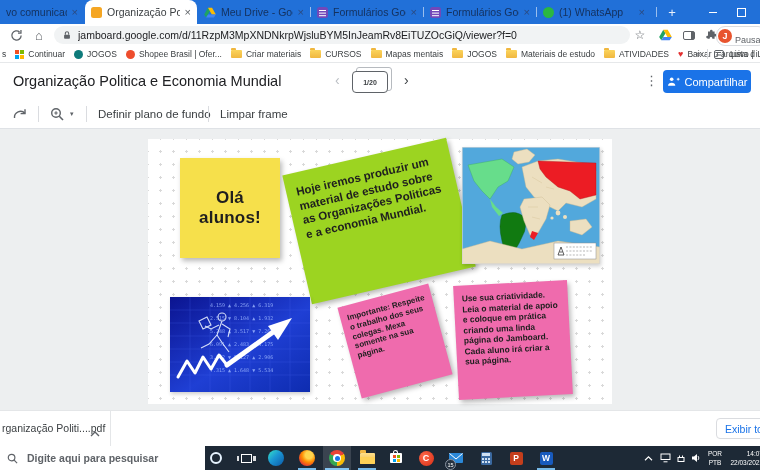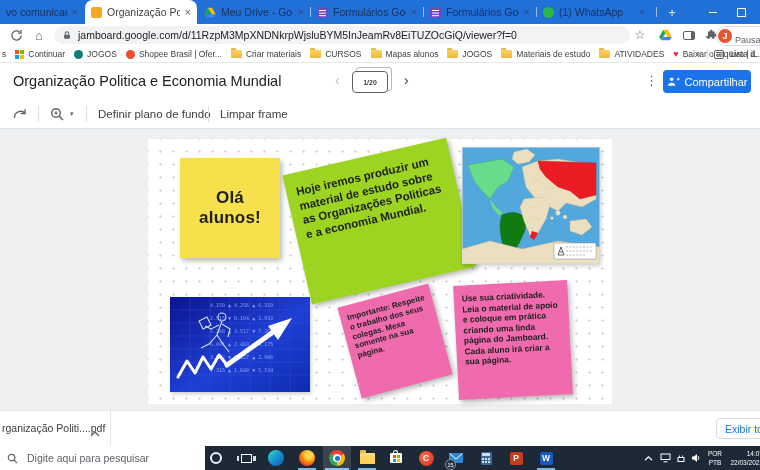--- a/index.html
+++ b/index.html
@@ -94,21 +94,21 @@
   
   .shelf{position:absolute;left:0;top:410px;width:760px;height:36px;background:#fff;border-top:1px solid #e4e6e8;box-sizing:border-box;}
   .dlname{position:absolute;left:2px;top:11px;font-size:10.5px;color:#3c4043;white-space:nowrap;}
   .dlsep{position:absolute;left:110px;top:0;width:1px;height:35px;background:#e4e6e8;}
   .showall{position:absolute;left:716px;top:7px;width:58px;height:21px;border:1px solid #dadce0;border-radius:4px;
            color:#1a73e8;font-size:10.5px;display:flex;align-items:center;padding-left:8px;box-sizing:border-box;white-space:nowrap;background:#fff;}
 
   
   .taskbar{position:absolute;left:0;top:446px;width:760px;height:24px;background:#1d2936;}
   .tsearch{position:absolute;left:0;top:0;width:205px;height:24px;background:#fff;display:flex;align-items:center;gap:7px;padding-left:7px;box-sizing:border-box;}
-  .tsearch input{border:none;outline:none;background:transparent;font-size:10.5px;width:165px;font-family:"Liberation Sans",sans-serif;color:#333;}
+  .tsearch input{border:none;outline:none;background:transparent;font-size:10.5px;width:165px;font-family:"Liberation Sans",sans-serif;color:#333;font-weight:bold;}
   .tsearch input::placeholder{color:#5f6368;}
   .slot{position:absolute;top:0;width:28px;height:24px;display:flex;align-items:center;justify-content:center;}
   .slot.open::after{content:"";position:absolute;bottom:0;left:5px;width:18px;height:2px;background:#76b9e8;}
   .slot.activeapp{background:rgba(255,255,255,.13);}
   .slot.activeapp::after{content:"";position:absolute;bottom:0;left:2px;width:24px;height:2px;background:#84c4f2;}
   .ring{width:12px;height:12px;border:2px solid #e6f3ff;border-radius:50%;box-sizing:border-box;}
   .tview{width:11px;height:9px;border:1.5px solid #fff;box-sizing:border-box;position:relative;}
   .tview::before{content:"";position:absolute;left:-5px;top:1px;width:2.5px;height:5px;background:rgba(255,255,255,.85);}
   .tview::after{content:"";position:absolute;right:-5px;top:1px;width:2.5px;height:5px;background:rgba(255,255,255,.85);}
   .edge{width:16px;height:16px;border-radius:50%;background:linear-gradient(135deg,#35e2c6,#1b96d4 45%,#0b59a8);}
@@ -252,21 +252,21 @@
       <span class="bm">
         <span class="folder"></span>
         <span>Criar materiais</span>
       </span>
       <span class="bm">
         <span class="folder"></span>
         <span>CURSOS</span>
       </span>
       <span class="bm">
         <span class="folder"></span>
-        <span>Mapas alunos</span>
+        <span>Mapas mentais</span>
       </span>
       <span class="bm">
         <span class="folder"></span>
         <span>JOGOS</span>
       </span>
       <span class="bm">
         <span class="folder"></span>
         <span>Materiais de estudo</span>
       </span>
       <span class="bm">

